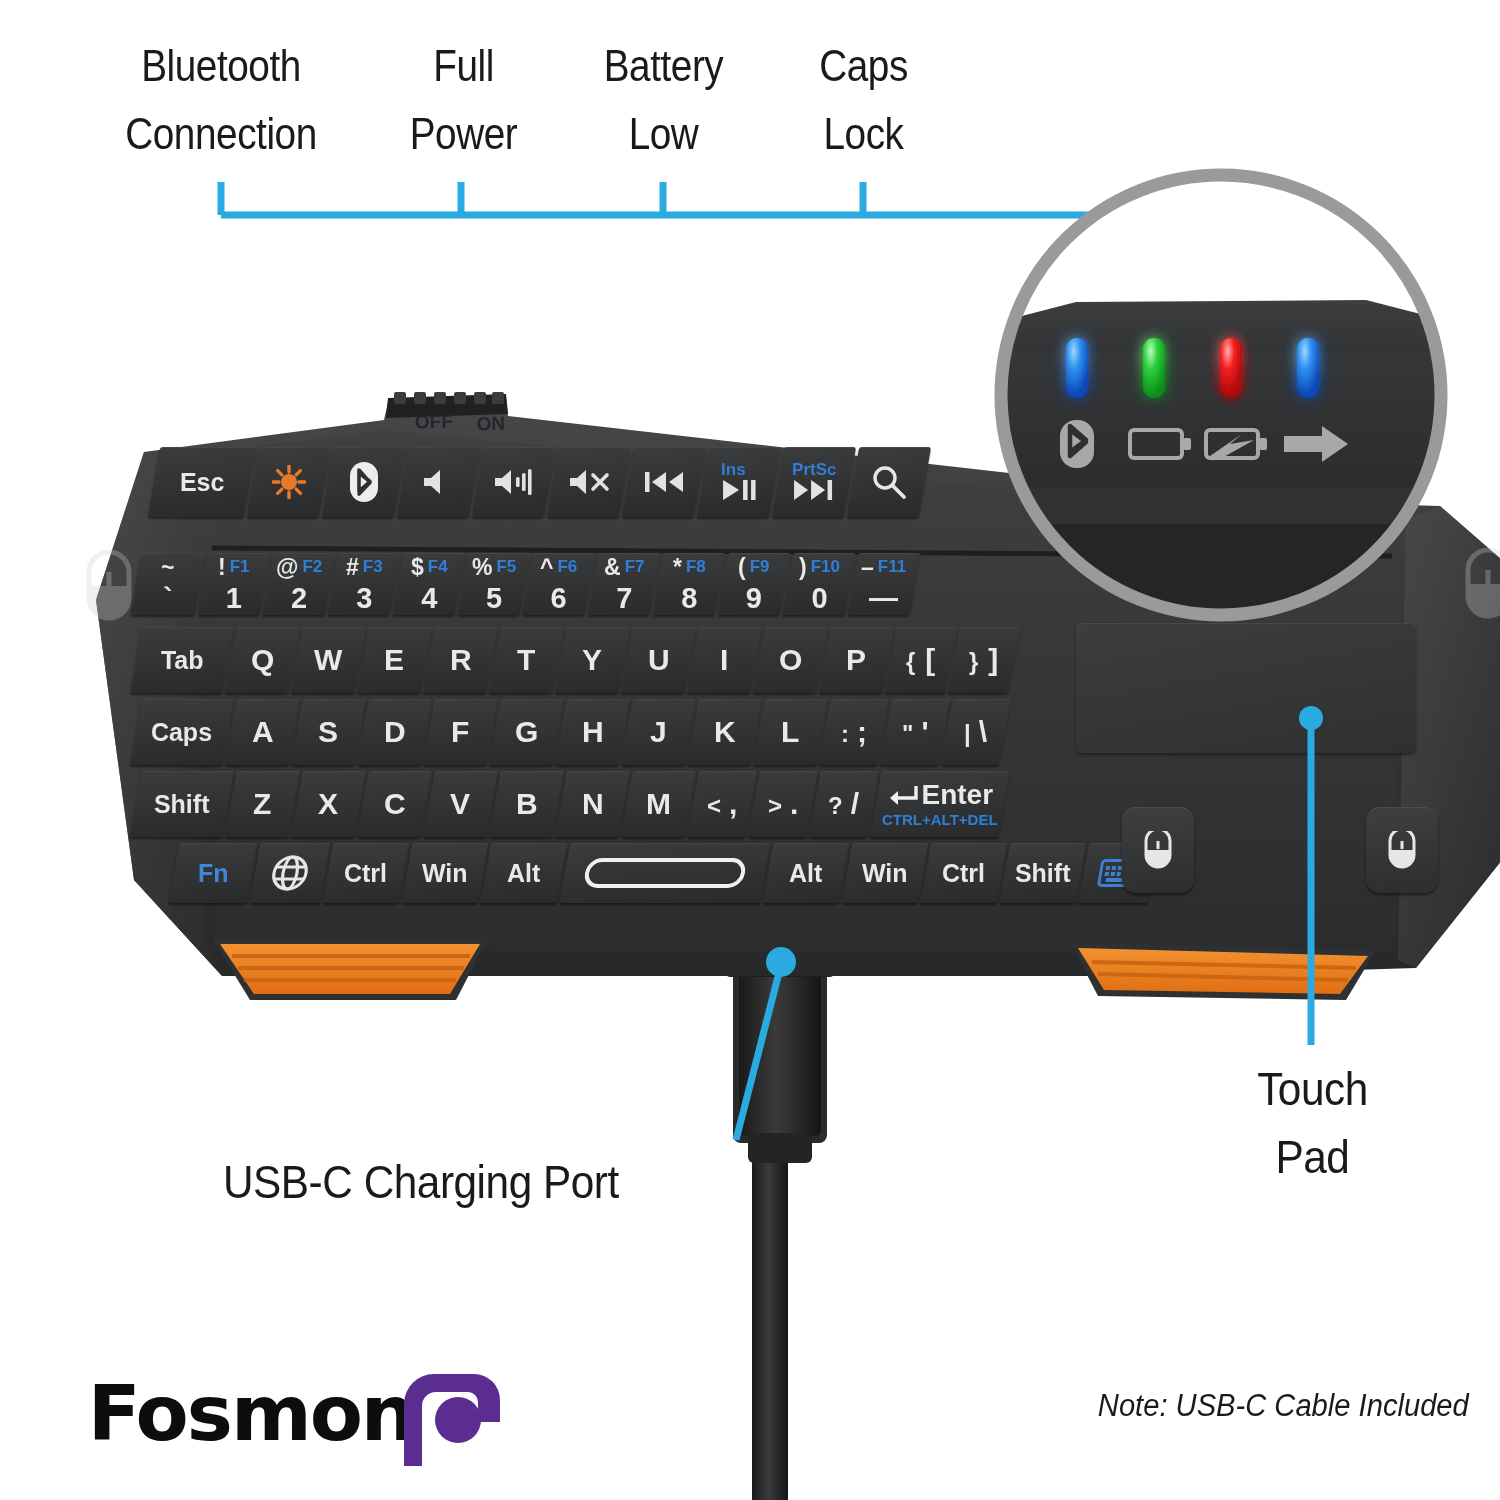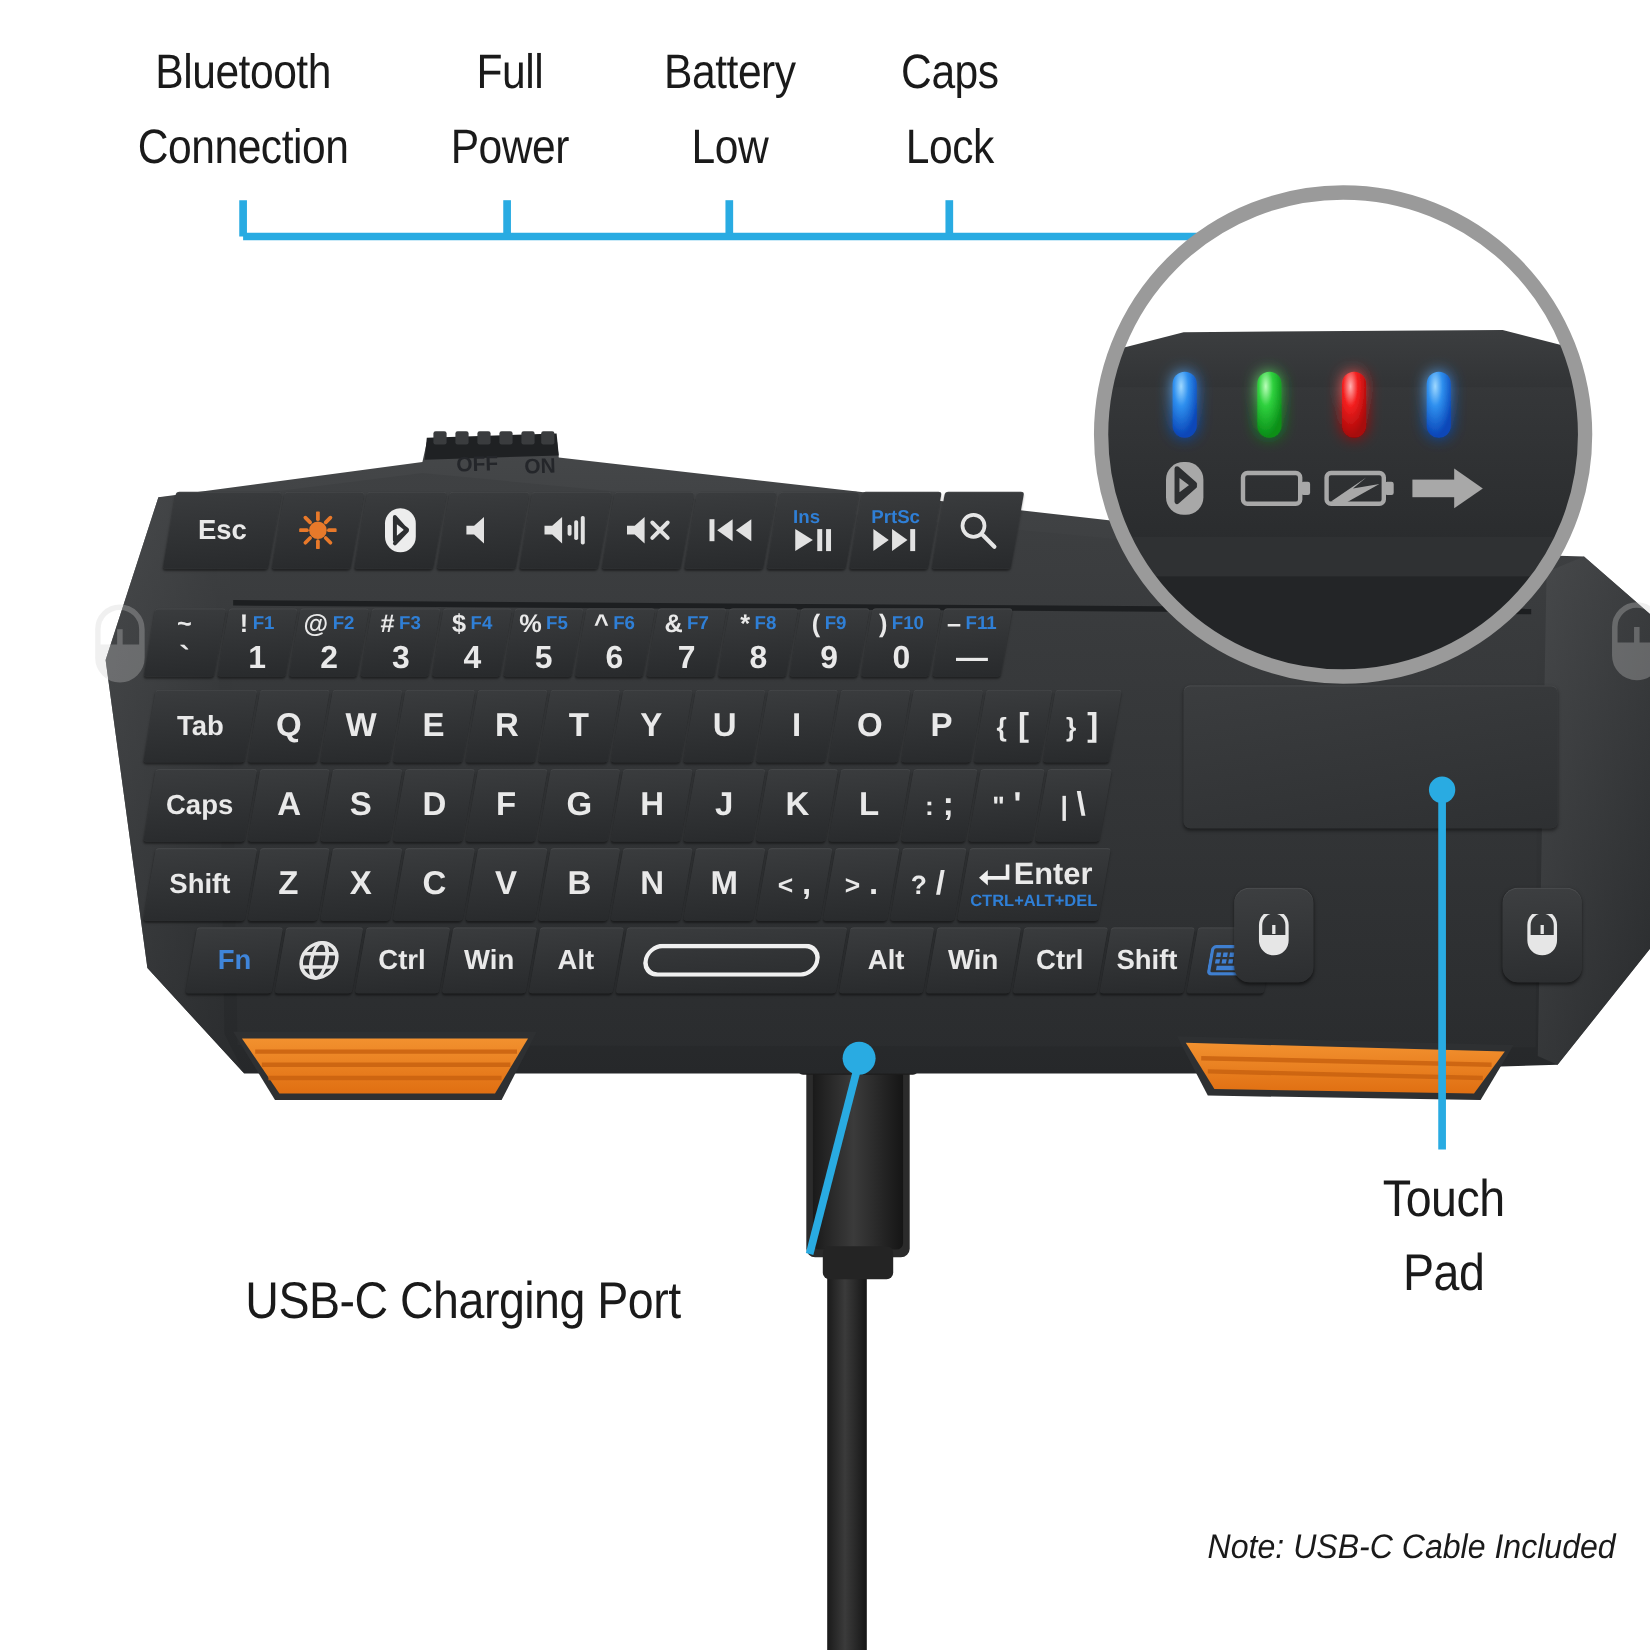--- a/index.html
+++ b/index.html
@@ -711,14 +711,21 @@
     </g>
     <circle cx="745" cy="962" r="15" fill="#29ABE2"></circle>
     <circle cx="1275" cy="718" r="12" fill="#29ABE2"></circle>
   </svg>
 
   <div class="big-label lbl-usbc">USB-C Charging Port</div>
   <div class="big-label lbl-touch">Touch
 Pad</div>
   <div class="note-text">Note: USB-C Cable Included</div>
 
+  <div class="logo">
+    <div class="logo-word">Fosmon</div>
+    <svg style="position:absolute;left:305px;top:-2px;" width="110" height="98" viewBox="0 0 110 98">
+      <path d="M8,96 L8,34 A30,30 0 0 1 38,4 L78,4 A26,26 0 0 1 104,30 L104,52 L82,52 L82,32 A10,10 0 0 0 72,22 L40,22 A14,14 0 0 0 26,36 L26,96 Z" fill="#5B2D90"></path>
+      <circle cx="62" cy="50" r="23" fill="#5B2D90"></circle>
+    </svg>
+  </div>
 
 </div>
 
 </body></html>

